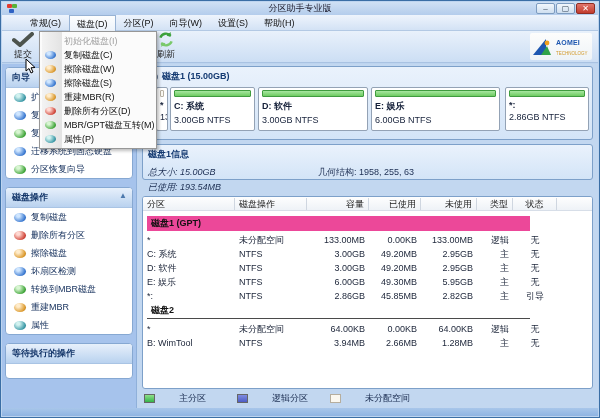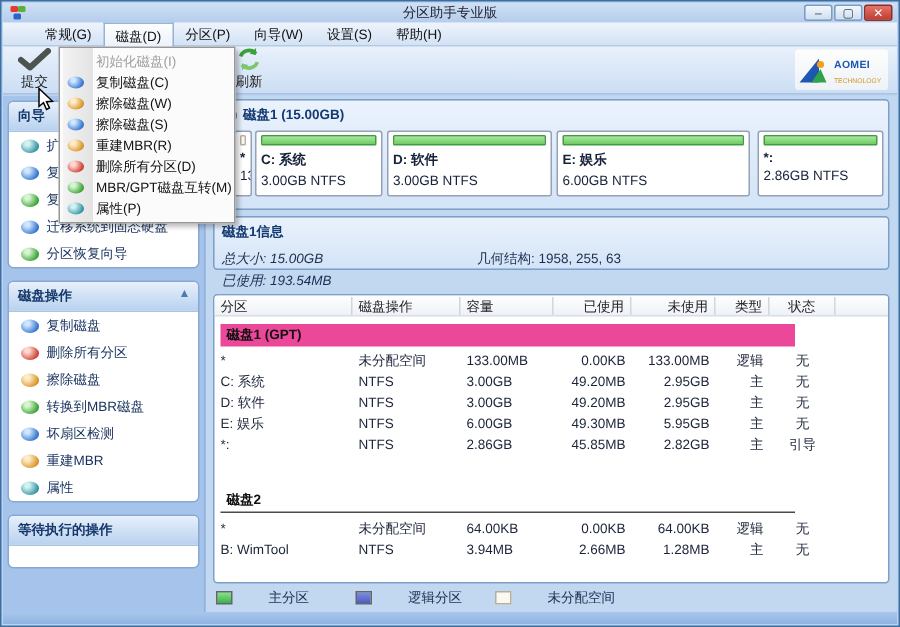--- a/index.html
+++ b/index.html
@@ -80,21 +80,21 @@
   #diskinfo { top:80px; height:36px; }
   .di-title { padding:3px 5px 1px; font-weight:bold; color:#143a72; }
   .di-grid { position:relative; padding:1px 5px; color:#1c2e52; }
   .di-row { display:flex; margin-top:2.5px; }
   .di-cell1 { width:170px;font-style:italic; }
 
   
   #tablepanel { top:132px; height:193px; background:#fff; overflow:hidden; }
   .thead { display:flex; border-bottom:1px solid #d7dee8; background:linear-gradient(#fefefe,#eef2f7); height:14px; align-items:center; }
   .th { border-right:1px solid #cfd6e0; padding:0 4px; color:#222; height:12px; line-height:12px; }
-  .c0{ width:92px; } .c1{ width:72px; } .c2{ width:62px; text-align:left; }
+  .c0{ width:92px; } .c1{ width:72px; } .c2{ width:62px; text-align:right; }
   .c3{ width:52px; text-align:right; } .c4{ width:56px; text-align:right; }
   .c5{ width:36px; text-align:right; } .c6{ width:44px; text-align:center; }
   .grouphdr { width:383px; margin:5px 0 2px 4px; padding:1px 4px; font-weight:bold; color:#111; }
   .grouphdr.sel { background:#ec4899; }
   .grouphdr.plain { border-bottom:1px solid #4a4a4a; }
   .trow { display:flex; height:14px; align-items:center; color:#1b2438; }
   .trow .td { padding:0 4px; }
 
   
   .legend { position:absolute; left:4px; right:5px; bottom:2px; height:16px; display:flex; align-items:center; gap:0; color:#1c2e52; }
@@ -216,26 +216,26 @@
           </div>
         <div class="side-item">
             <span class="dico red"></span>
             <span>删除所有分区</span>
           </div>
         <div class="side-item">
             <span class="dico orange"></span>
             <span>擦除磁盘</span>
           </div>
         <div class="side-item">
+            <span class="dico"></span>
+            <span>坏扇区检测</span>
+          </div>
+        <div class="side-item">
             <span class="dico green"></span>
             <span>转换到MBR磁盘</span>
-          </div>
-        <div class="side-item">
-            <span class="dico"></span>
-            <span>坏扇区检测</span>
           </div>
         <div class="side-item">
             <span class="dico orange"></span>
             <span>重建MBR</span>
           </div>
         <div class="side-item">
             <span class="dico teal"></span>
             <span>属性</span>
           </div>
       </div>
@@ -348,21 +348,21 @@
         <div class="trow">
           <div class="td c0">*:</div>
             <div class="td c1">NTFS</div>
             <div class="td c2">2.86GB</div>
             <div class="td c3">45.85MB</div>
             <div class="td c4">2.82GB</div>
             <div class="td c5">主</div>
             <div class="td c6">引导</div>
         </div>
 
-        <div class="grouphdr plain" style="margin-top:23px;">磁盘2</div>
+        <div class="grouphdr plain" style="margin-top:0;">磁盘2</div>
         <div class="trow" style="margin-top:3px;">
           <div class="td c0">*</div>
             <div class="td c1">未分配空间</div>
             <div class="td c2">64.00KB</div>
             <div class="td c3">0.00KB</div>
             <div class="td c4">64.00KB</div>
             <div class="td c5">逻辑</div>
             <div class="td c6">无</div>
         </div>
         <div class="trow">

